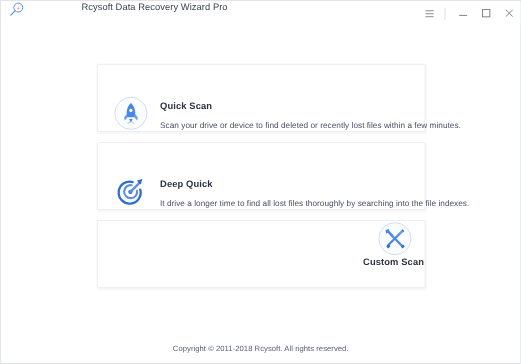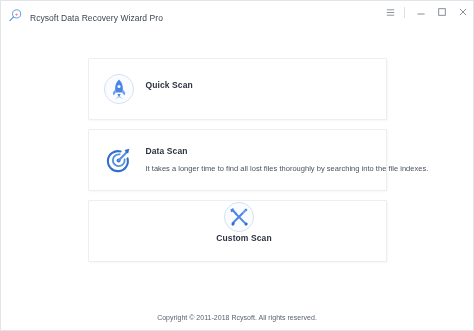--- a/index.html
+++ b/index.html
@@ -25,23 +25,24 @@
     display: flex;
     flex-direction: column;
   }
 
   
   .titlebar {
     position: relative;
     height: 22px;
     flex: 0 0 22px;
     display: flex;
-    align-items: flex-end;
+    align-items: flex-start;
     background: #ffffff;
     padding: 0 0 0 7px;
+    gap: 44px;
   }
   .app-logo {
     width: 15px;
     height: 15px;
     flex: 0 0 15px;
     position: relative;
     margin-right: 7px;
   }
   .app-title {
     font-size: 8.5px;
@@ -86,21 +87,21 @@
 
   .card {
     position: relative;
     box-sizing: border-box;
     width: 299px;
     height: 62px;
     background: #ffffff;
     border: 1px solid #edeef1;
     border-radius: 1px;
     display: flex;
-    align-items: center;
+    align-items: flex-end;
     padding-left: 14px;
     box-shadow: 1px 1px 2px rgba(0,0,0,0.035);
     margin-bottom: 9px;
     cursor: pointer;
   }
   .card:last-child { margin-bottom: 0; flex-direction: column; }
 
   .card-icon {
     width: 32px;
     height: 32px;
@@ -207,36 +208,37 @@
             <path d="M16 6.6c2.6 2.3 3.9 5.6 3.9 9.1 0 1.4-.2 2.7-.6 3.9h-6.6c-.4-1.2-.6-2.5-.6-3.9 0-3.5 1.3-6.8 3.9-9.1z" fill="#4a86e8"></path>
             <circle cx="16" cy="13.4" r="1.5" fill="#ffffff"></circle>
             <path d="M12.1 16.6l-2.3 3.2.6 2.7 2.3-2.4z" fill="#6c9ced"></path>
             <path d="M19.9 16.6l2.3 3.2-.6 2.7-2.3-2.4z" fill="#6c9ced"></path>
             <path d="M14.4 21.1h3.2l-1.6 3.3z" fill="#4a86e8"></path>
             <path d="M13.3 25.2c.7-.8 1.5-1.3 2.7-1.3s2 .5 2.7 1.3" fill="none" stroke="#8fb4f0" stroke-width="0.85" stroke-linecap="round"></path>
           </svg>
         </span>
         <div class="card-text">
           <div class="card-title">Quick Scan</div>
+          <div class="card-desc">Scan your drive or device to find deleted or recently lost files within a few minutes.</div>
         </div>
       </div>
 
       <div class="card">
         <span class="card-icon">
           <svg width="32" height="32" viewBox="0 0 32 32">
             <path d="M24.5 14.4a10 10 0 1 1-6.9-6.9" fill="none" stroke="#2f6fd0" stroke-width="2.1" stroke-linecap="round"></path>
             <path d="M21.6 15.4a5.9 5.9 0 1 1-5-5" fill="none" stroke="#5b8fe0" stroke-width="1.9" stroke-linecap="round"></path>
             <circle cx="15.6" cy="16.4" r="2" fill="#2f6fd0"></circle>
             <line x1="15.6" y1="16.4" x2="24.2" y2="7.8" stroke="#5b8fe0" stroke-width="2.1" stroke-linecap="round"></line>
             <path d="M21.6 6.1l4.8-1.3-1.3 4.8-2.2-1.3z" fill="#2f6fd0"></path>
           </svg>
         </span>
         <div class="card-text">
-          <div class="card-title">Data Scan</div>
-          <div class="card-desc">It takes a longer time to find all lost files thoroughly by searching into the file indexes.</div>
+          <div class="card-title">Deep Quick</div>
+          <div class="card-desc">It drive a longer time to find all lost files thoroughly by searching into the file indexes.</div>
         </div>
       </div>
 
       <div class="card">
         <span class="card-icon">
           <svg width="32" height="32" viewBox="0 0 32 32">
             <circle cx="16" cy="16" r="14.6" fill="#fbfcfe" stroke="#c8d9f5" stroke-width="0.8"></circle>
             <path d="M11.2 9.3l3.1 3.1-1.5 1.5-3.1-3.1-1.6.4-.7-2.7 2.7-1.6z" fill="#4a86e8"></path>
             <line x1="12.9" y1="12.9" x2="22.6" y2="22.6" stroke="#4a86e8" stroke-width="2" stroke-linecap="round"></line>
             <path d="M23.4 21.3l1.6 1.6-2 2-1.6-1.6z" fill="#2f6fd0"></path>

